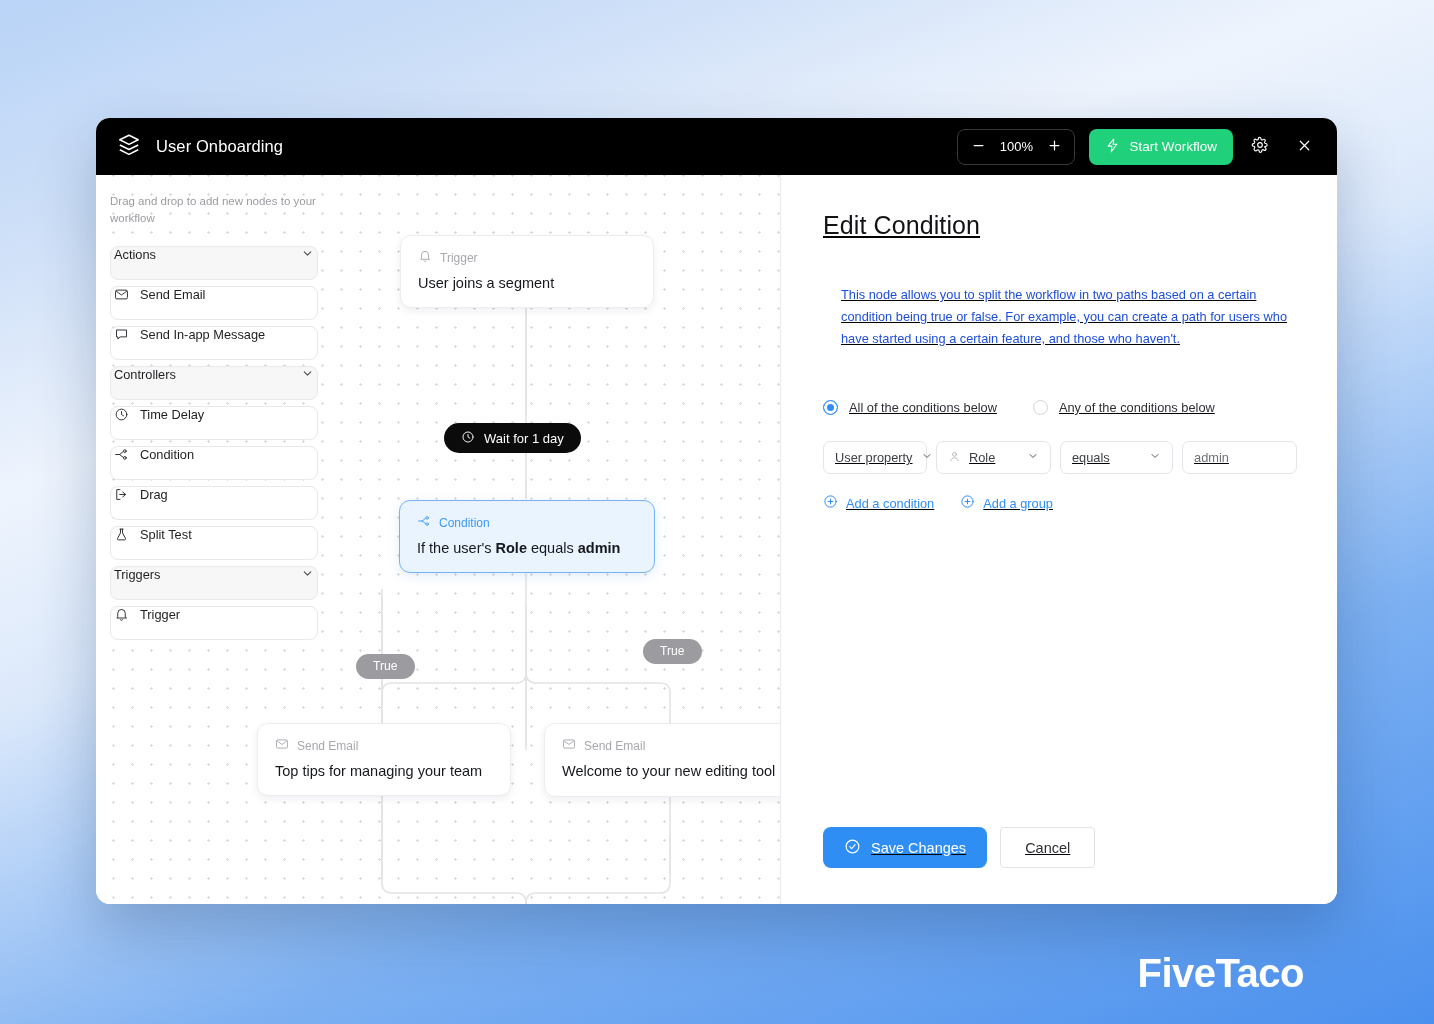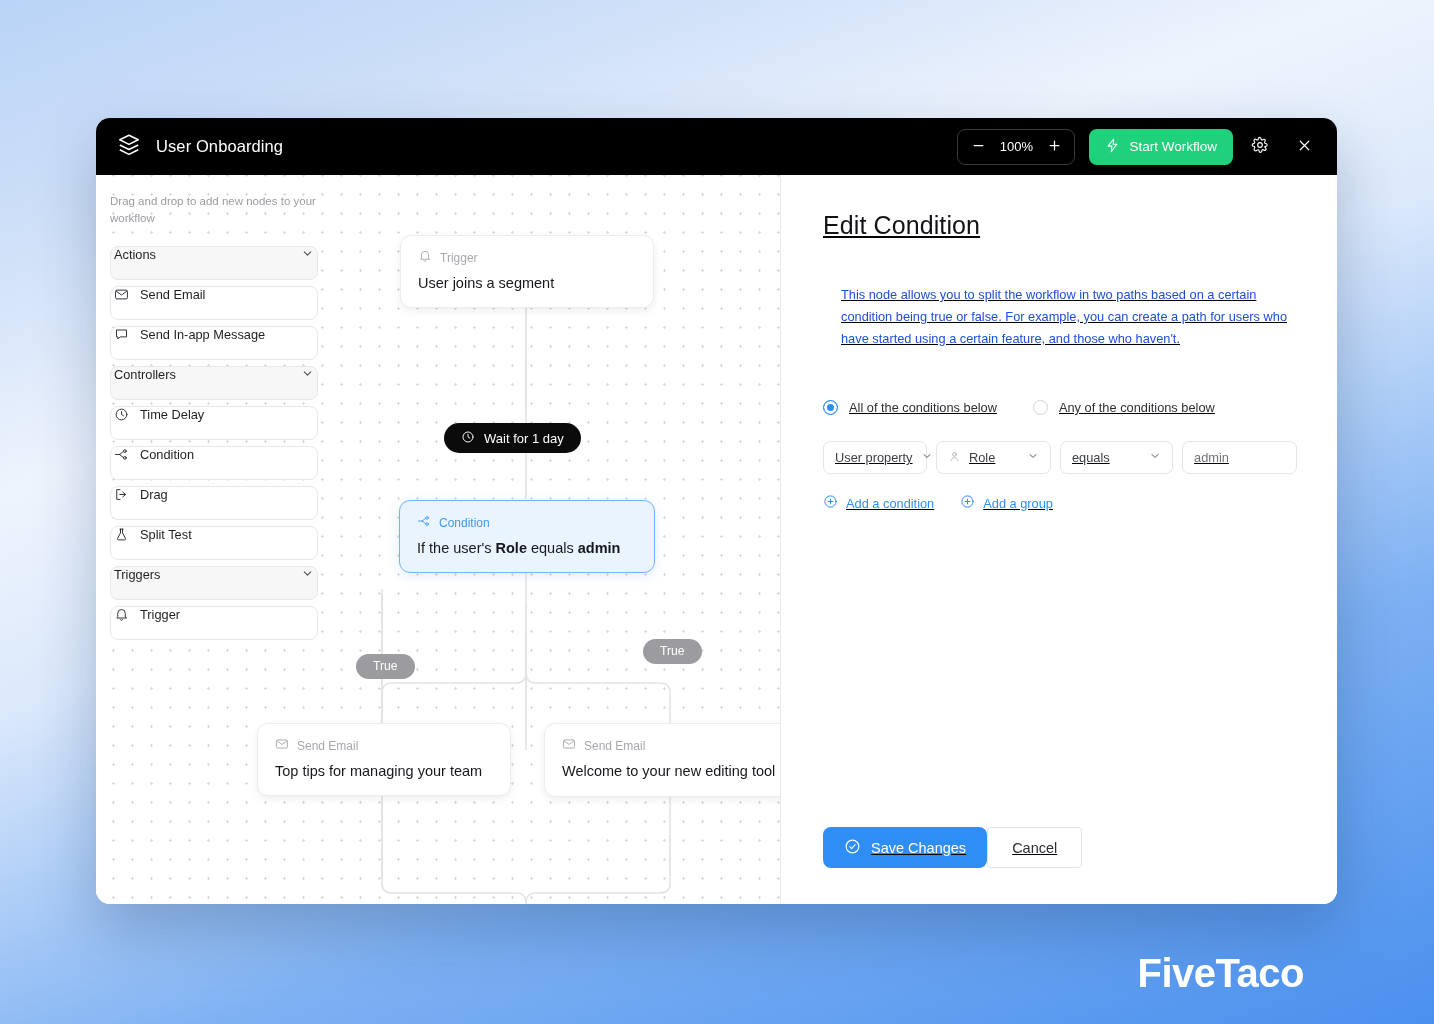--- a/index.html
+++ b/index.html
@@ -120,21 +120,21 @@
   .ctl.sel-prop { width: 104px; }
   .ctl.sel-field { width: 118px; }
   .ctl.sel-op { width: 116px; }
   .ctl.val-input { width: 118px; color: #6e7278; cursor: text; }
   .add-row { display: flex; gap: 26px; margin-top: 20px; }
   .add-link {
     display: flex; align-items: center; gap: 8px;
     color: #2f8ef4; font-size: 12.8px; cursor: pointer;
   }
   .panel-spacer { flex: 1 1 auto; }
-  .panel-actions { display: flex; padding-bottom: 36px; }
+  .panel-actions { display: flex; gap: 13px; padding-bottom: 36px; }
   .btn-save {
     display: flex; align-items: center; gap: 10px; height: 41px; padding: 0 21px;
     background: #2f8ef4; border: none; border-radius: 8px; color: #fff;
     font-size: 14.5px; font-family: inherit; cursor: pointer;
   }
   .btn-cancel {
     height: 41px; padding: 0 24px; background: #fff; border: 1px solid #e2e3e6;
     border-radius: 4px; color: #2b2e33; font-size: 14.5px;
     font-family: inherit; cursor: pointer;
   }

